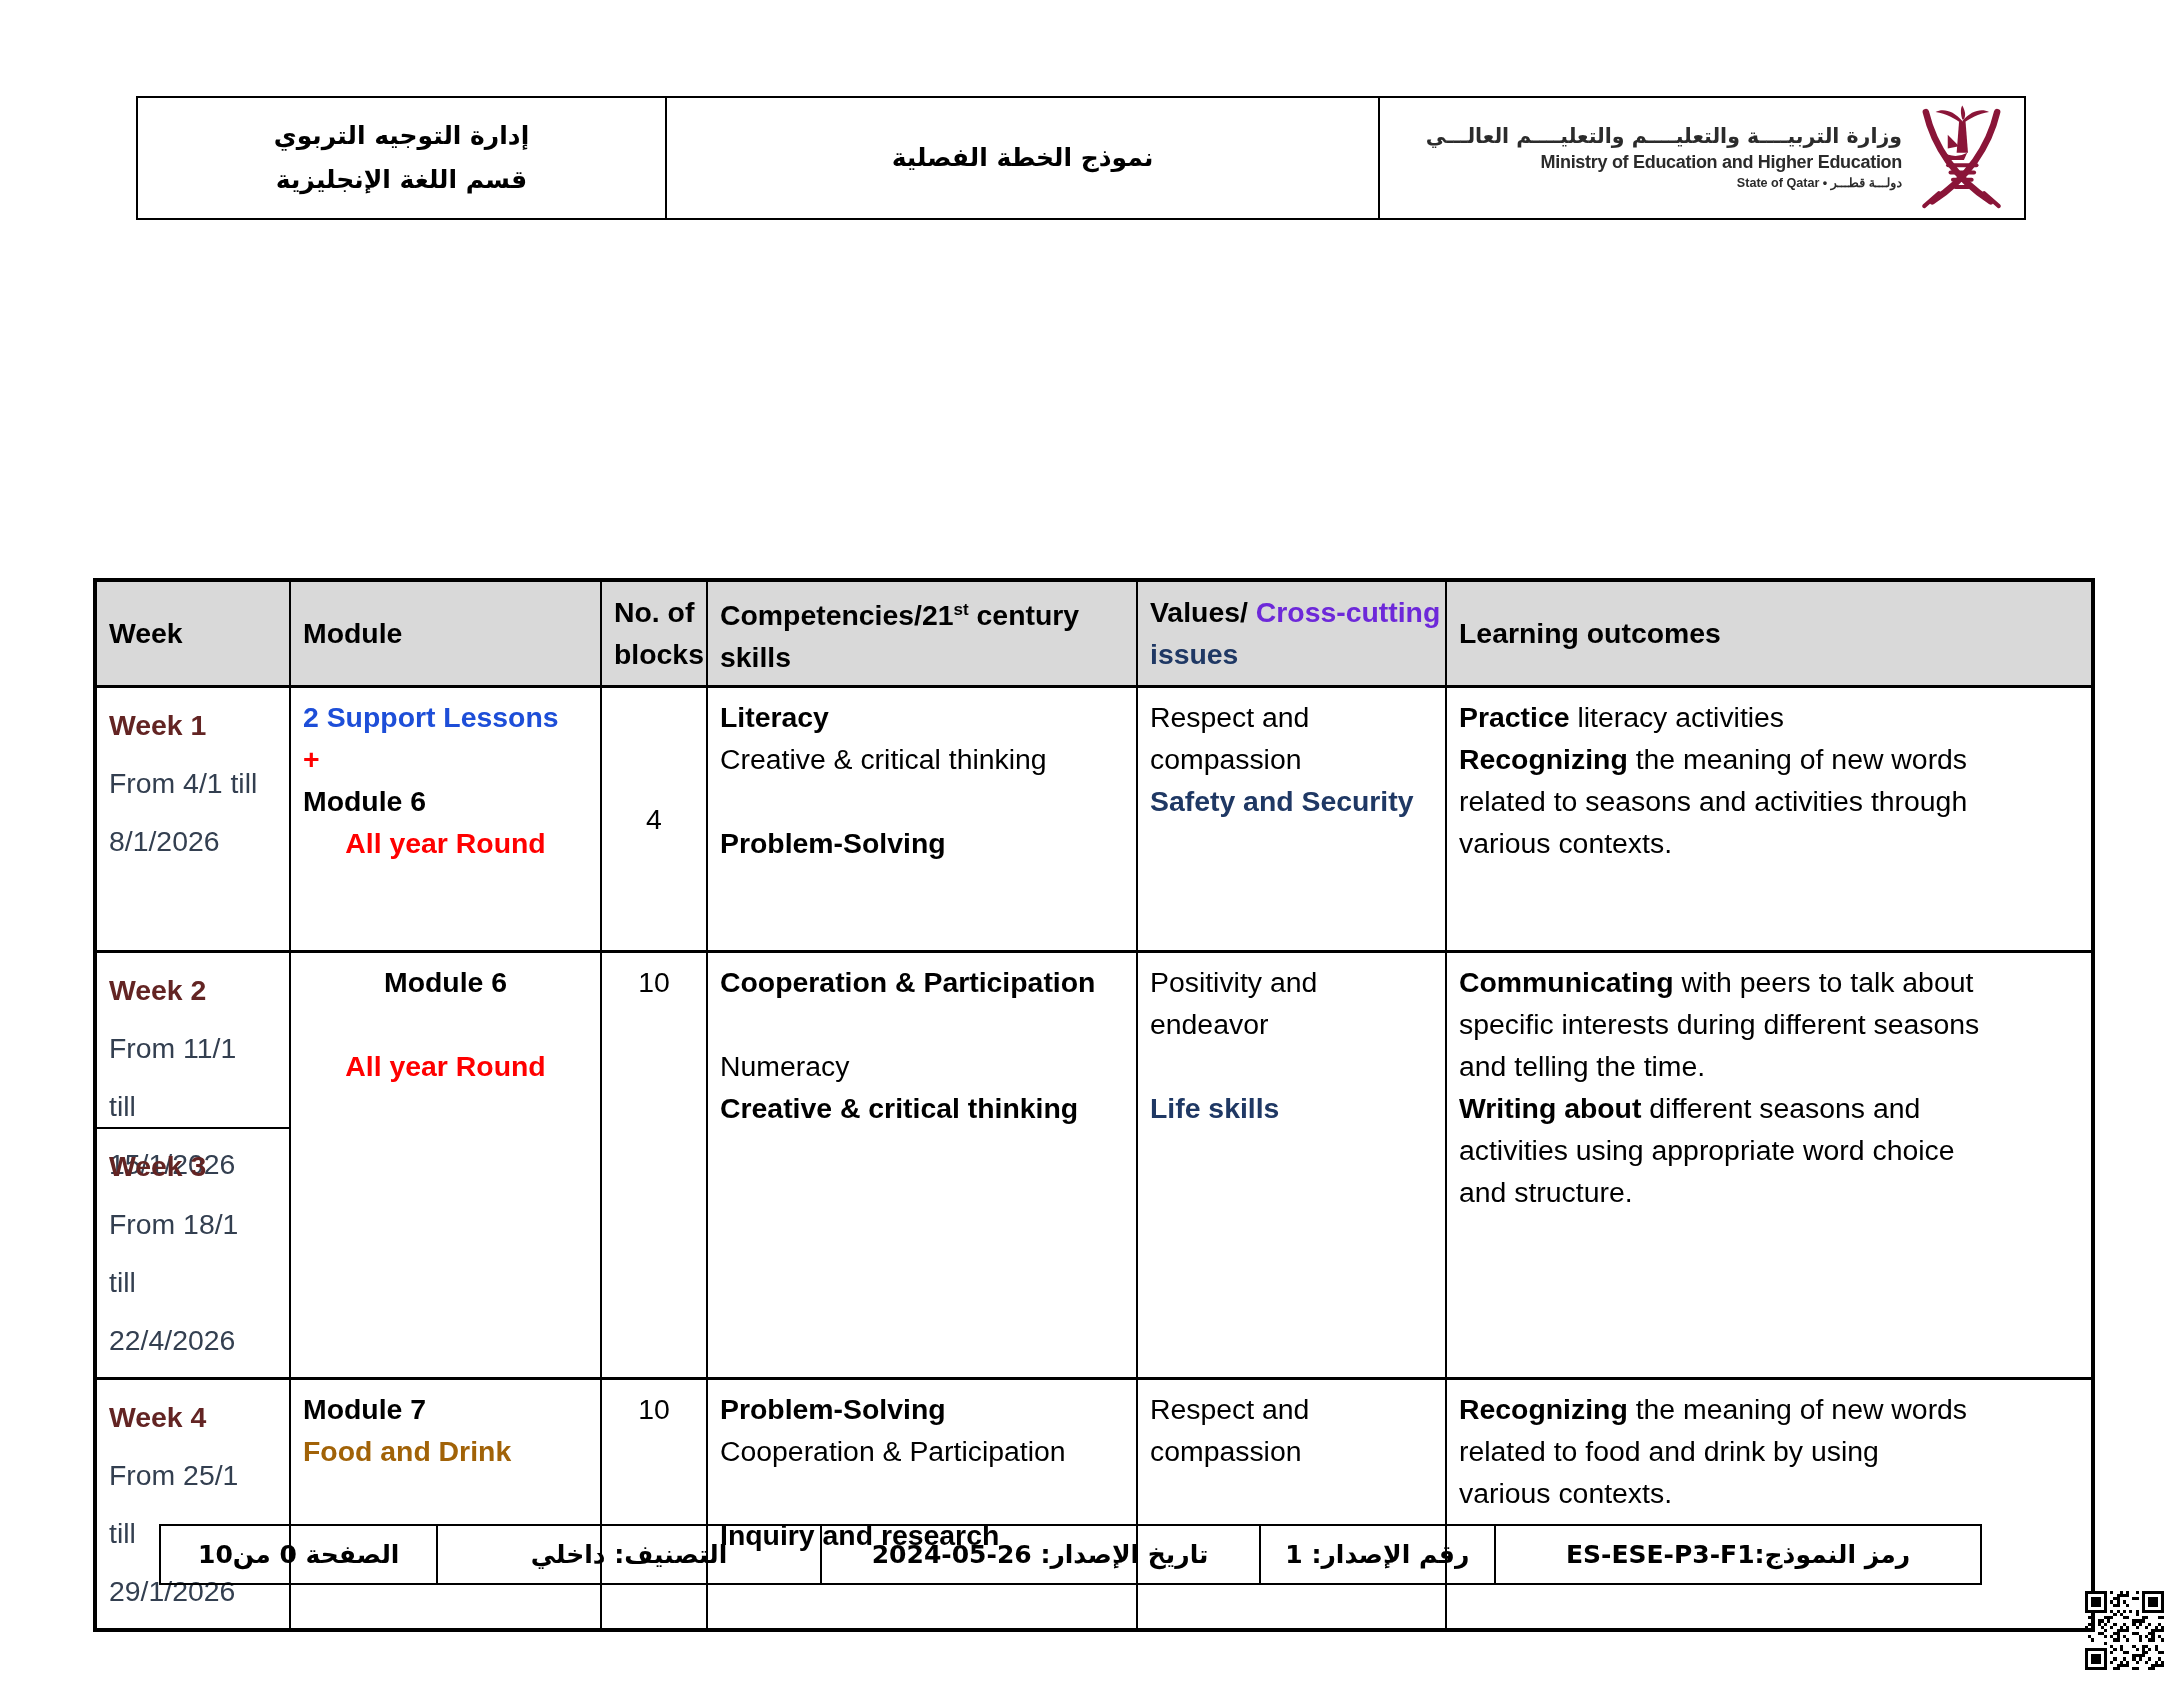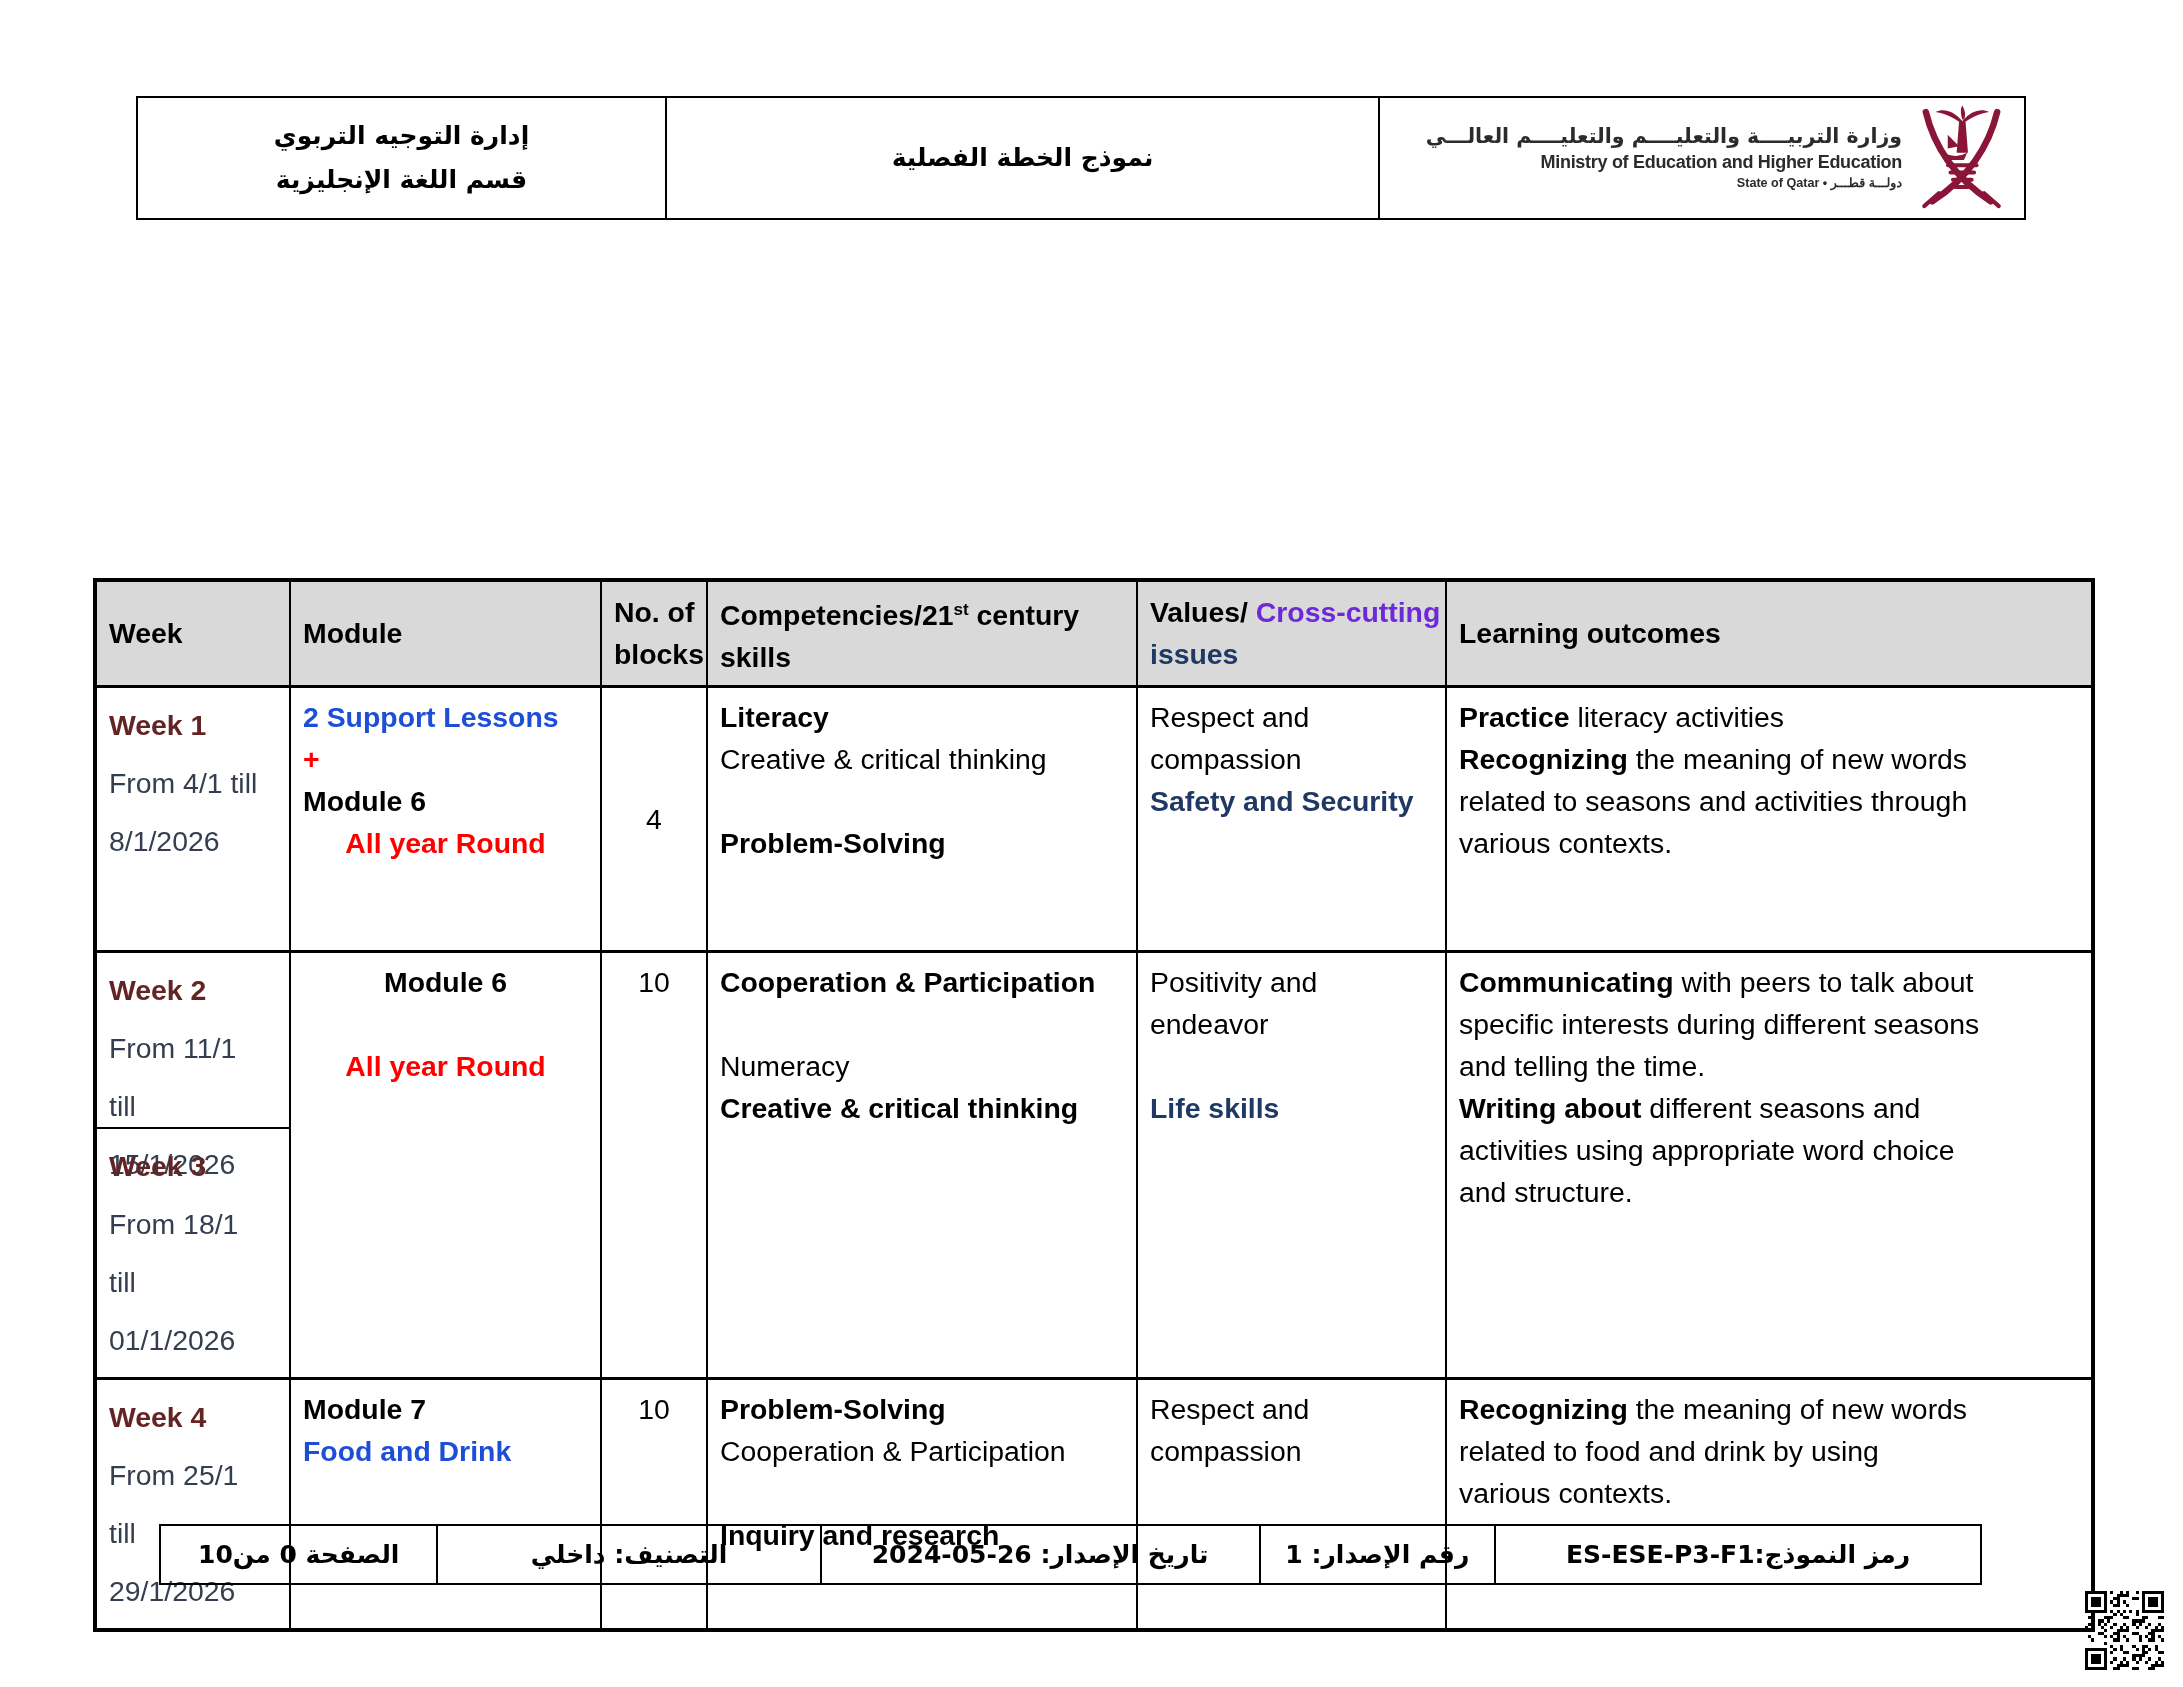--- a/index.html
+++ b/index.html
@@ -179,21 +179,21 @@
         <div class="wsub first">
               <div class="ln"><span class="b" style="color: rgb(99, 36, 35);">Week 2</span></div>
               <div class="ln"><span style="color: rgb(51, 63, 80);">From 11/1</span></div>
               <div class="ln"><span style="color: rgb(51, 63, 80);">till</span></div>
               <div class="ln"><span style="color: rgb(51, 63, 80);">15/1/2026</span></div>
             </div>
         <div class="wsub">
               <div class="ln"><span class="b" style="color: rgb(99, 36, 35);">Week 3</span></div>
               <div class="ln"><span style="color: rgb(51, 63, 80);">From 18/1</span></div>
               <div class="ln"><span style="color: rgb(51, 63, 80);">till</span></div>
-              <div class="ln"><span style="color: rgb(51, 63, 80);">01/1/2026</span></div>
+              <div class="ln"><span style="color: rgb(51, 63, 80);">22/4/2026</span></div>
             </div>
       </td>
       <td>
             <div class="ln ac"><span class="b">Module 6</span></div>
             <div class="ln">&nbsp;</div>
             <div class="ln ac"><span class="b" style="color: rgb(255, 0, 0);">All year Round</span></div>
           </td>
       <td>
             <div class="ln ac"><span>10</span></div>
           </td>
@@ -220,21 +220,21 @@
     </tr>
     <tr style="height:192px">
       <td class="week-cell">
             <div class="ln"><span class="b" style="color: rgb(99, 36, 35);">Week 4</span></div>
             <div class="ln"><span style="color: rgb(51, 63, 80);">From 25/1</span></div>
             <div class="ln"><span style="color: rgb(51, 63, 80);">till</span></div>
             <div class="ln"><span style="color: rgb(51, 63, 80);">29/1/2026</span></div>
           </td>
       <td>
             <div class="ln"><span class="b">Module 7</span></div>
-            <div class="ln"><span class="b" style="color: #1d4ed8;">Food and Drink</span></div>
+            <div class="ln"><span class="b" style="color: #a16207;">Food and Drink</span></div>
           </td>
       <td>
             <div class="ln ac"><span>10</span></div>
           </td>
       <td>
             <div class="ln"><span class="b">Problem-Solving</span></div>
             <div class="ln"><span>Cooperation &amp; Participation</span></div>
             <div class="ln">&nbsp;</div>
             <div class="ln"><span class="b">Inquiry and research</span></div>
           </td>

